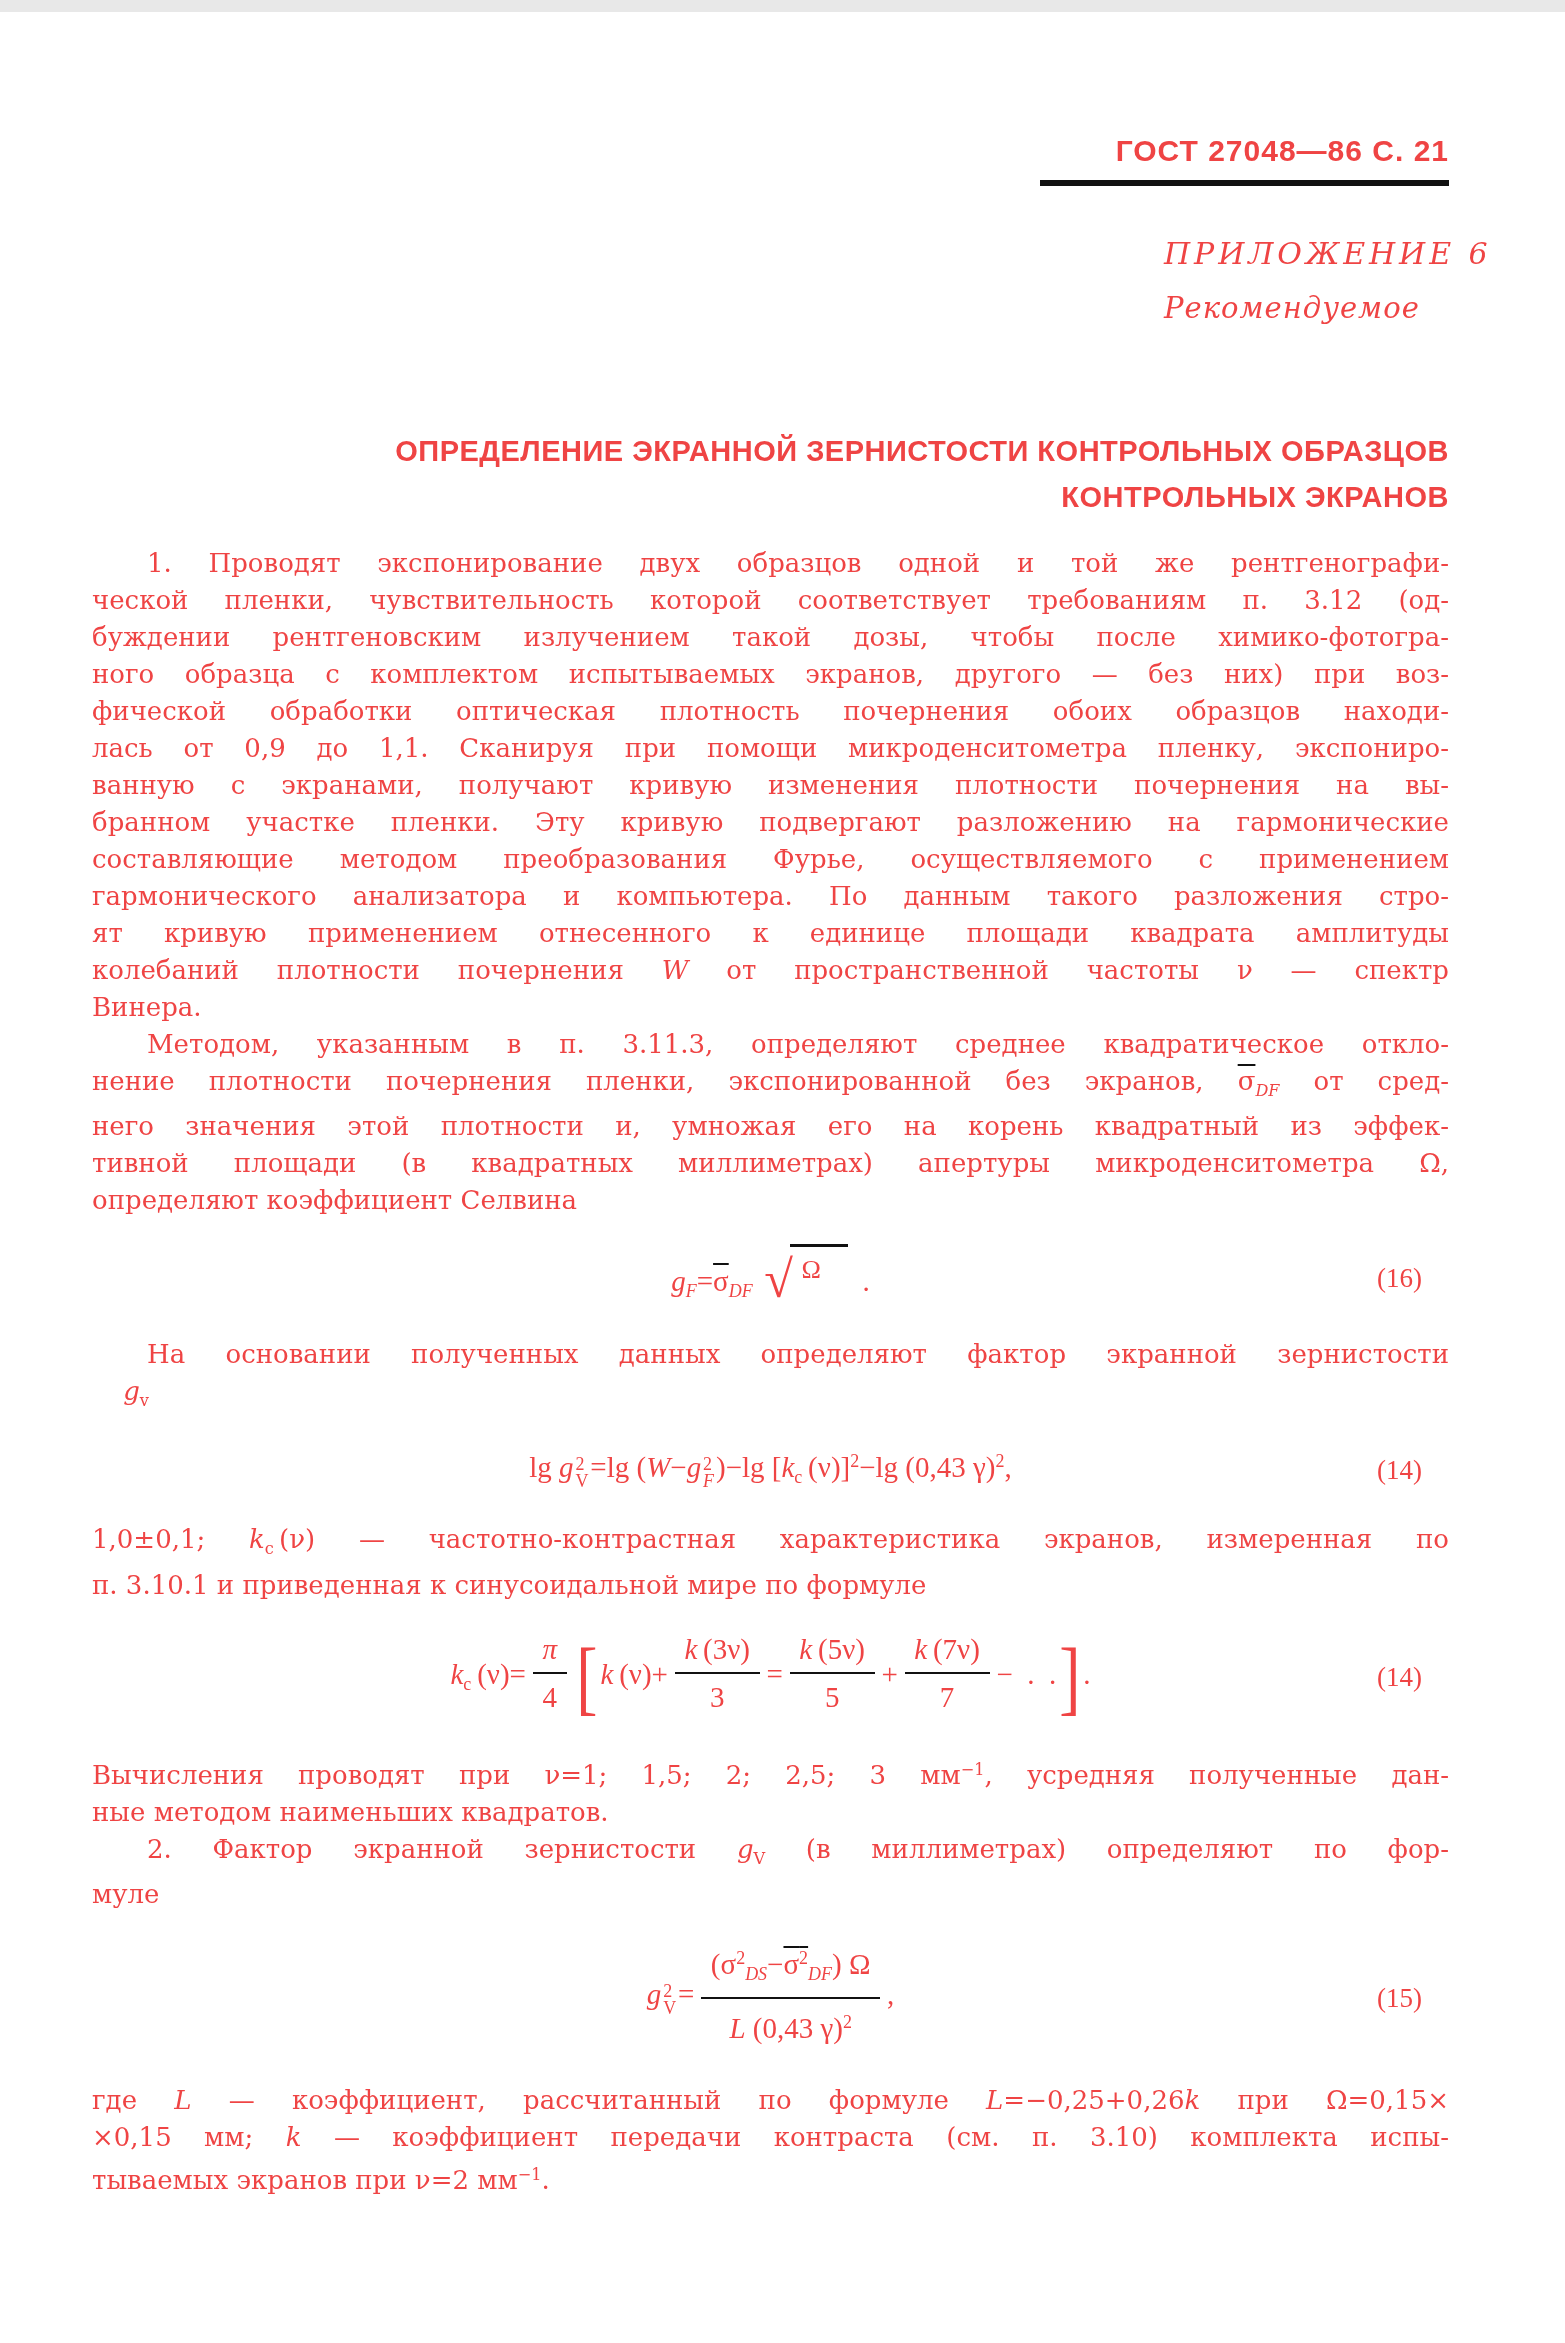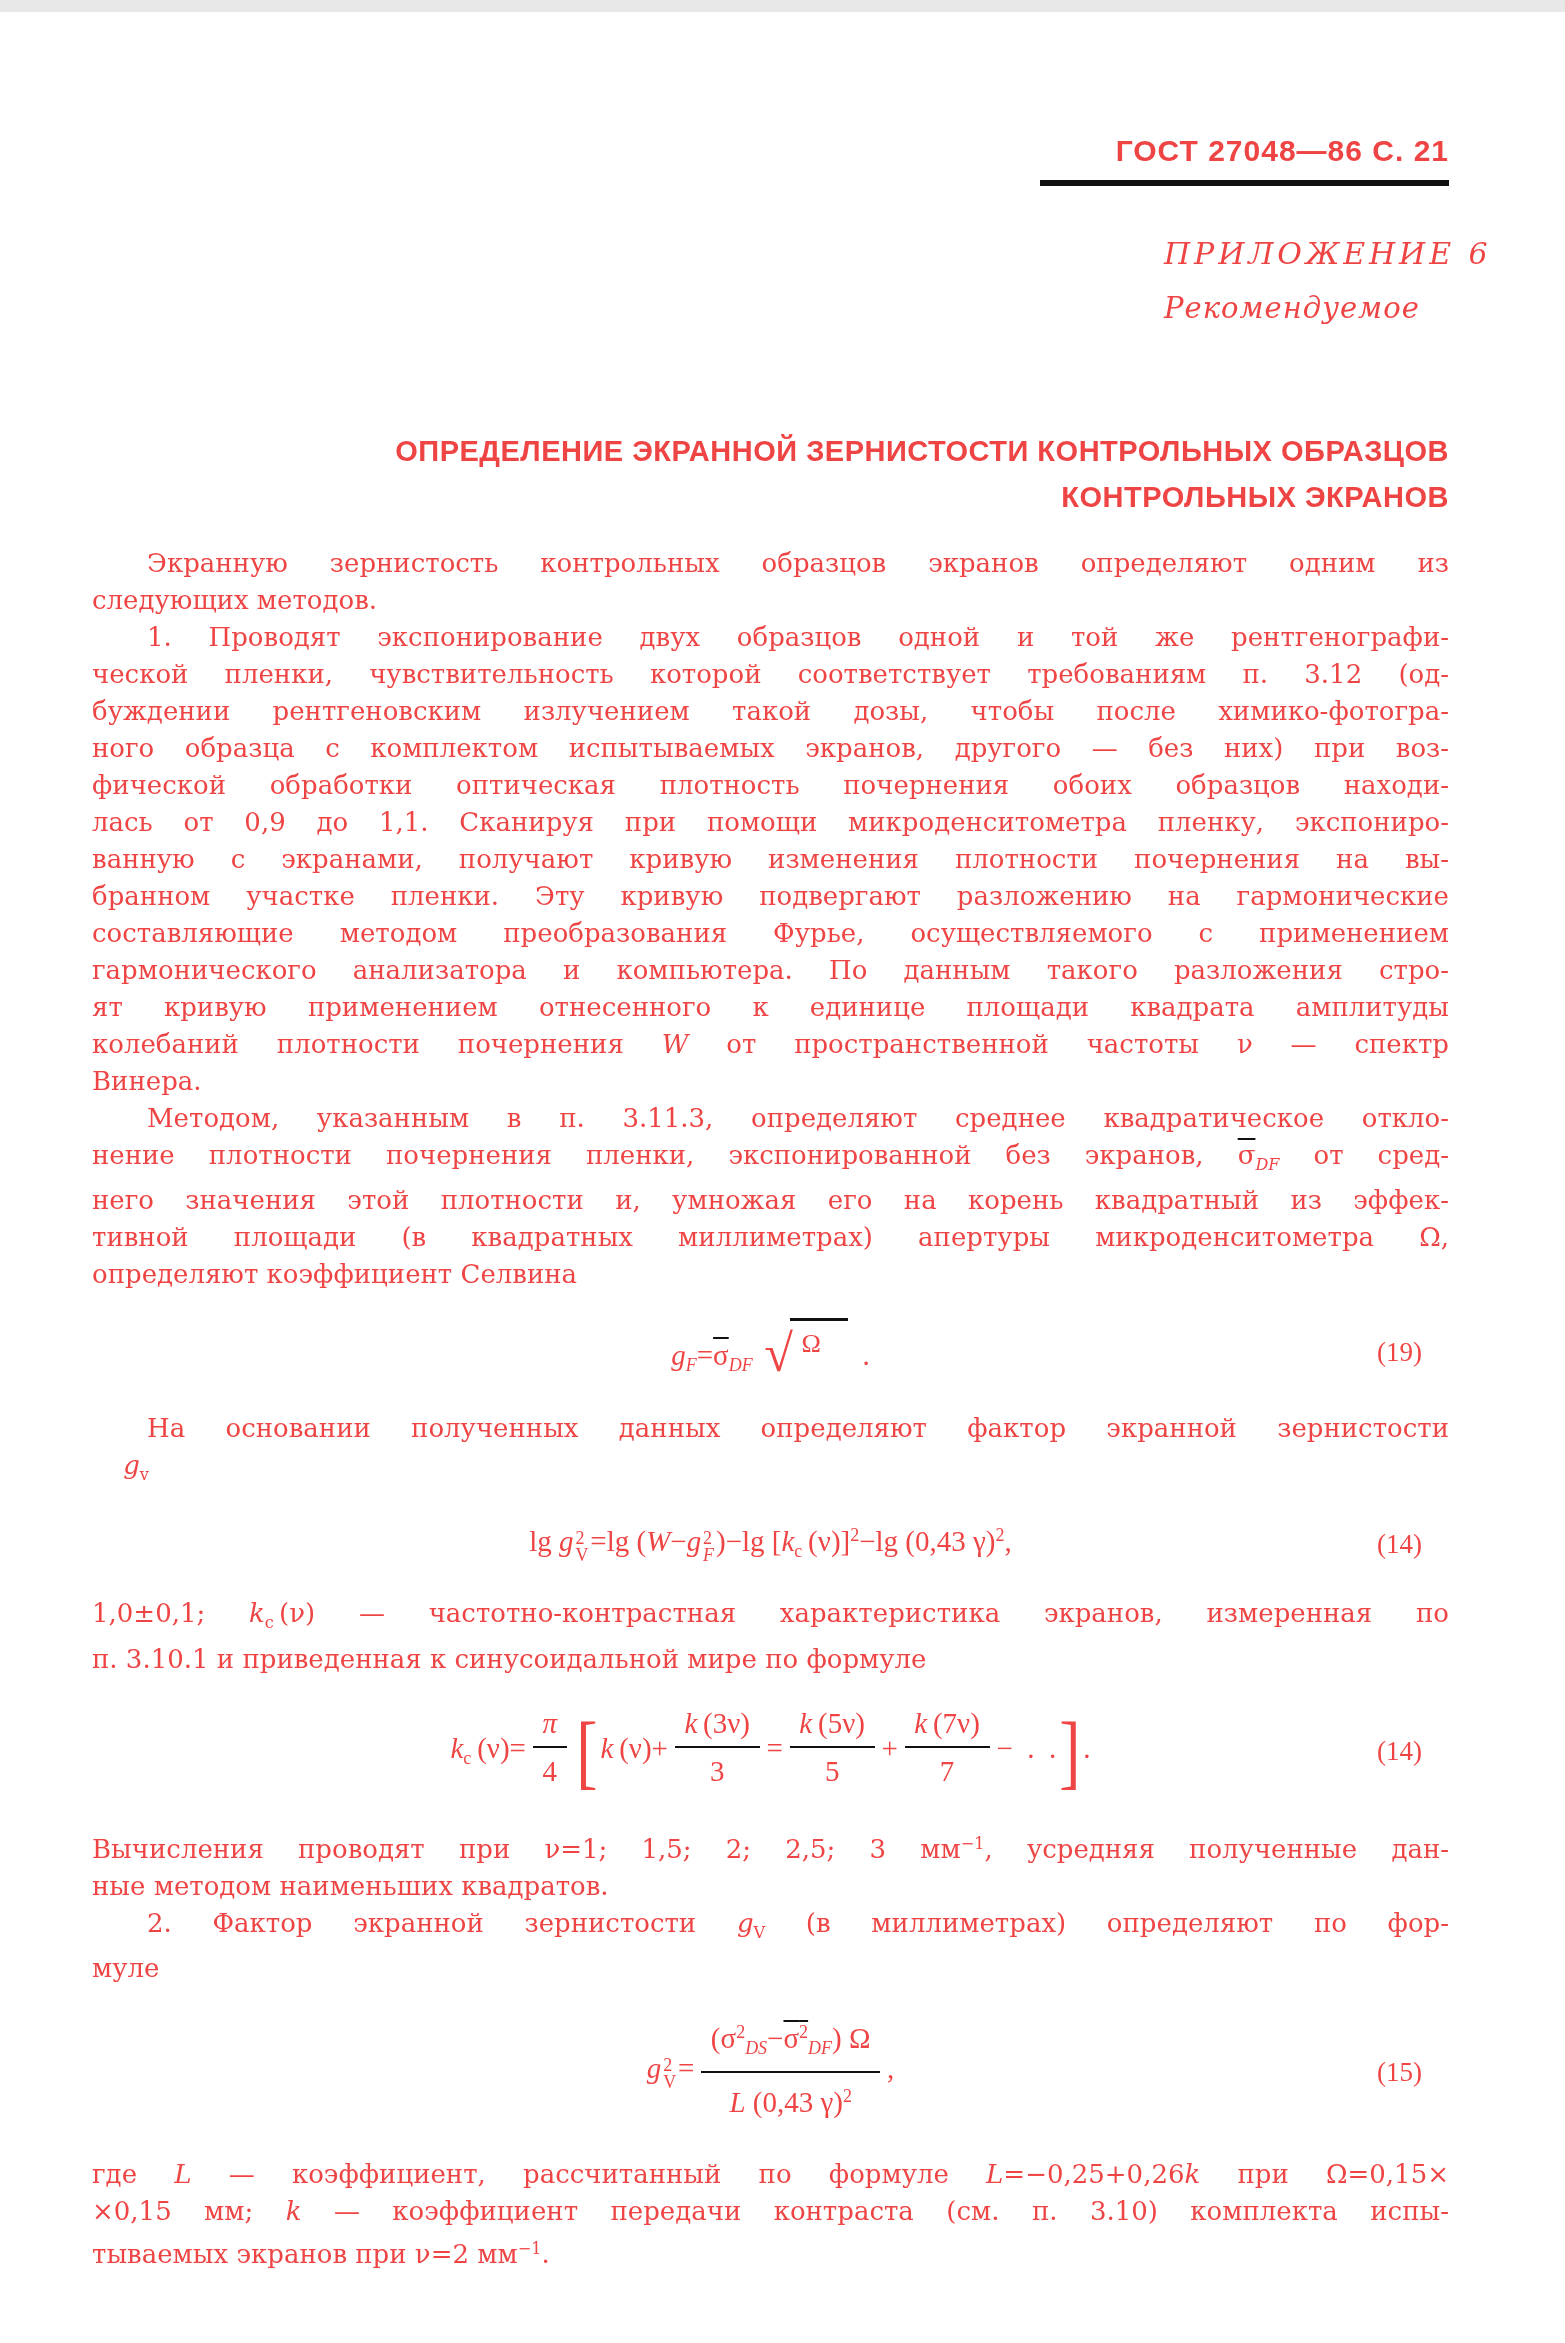--- a/index.html
+++ b/index.html
@@ -82,24 +82,20 @@
     <div class="subl">Рекомендуемое</div>
   </div>
 
   <div class="title" id="doc-title">
       <div class="title-line">ОПРЕДЕЛЕНИЕ ЭКРАННОЙ ЗЕРНИСТОСТИ КОНТРОЛЬНЫХ ОБРАЗЦОВ</div>
       <div class="title-line">КОНТРОЛЬНЫХ ЭКРАНОВ</div>
     </div>
 
   <div class="docbody" id="doc-body">
       <div class="para">
-        <div class="line indent"><span>Экранную зернистость контрольных образцов экранов определяют одним из</span></div>
-        <div class="line last"><span>следующих методов.</span></div>
-      </div>
-      <div class="para">
         <div class="line indent"><span>1. Проводят экспонирование двух образцов одной и той же рентгенографи-</span></div>
         <div class="line"><span>ческой пленки, чувствительность которой соответствует требованиям п. 3.12 (од-</span></div>
         <div class="line"><span>буждении рентгеновским излучением такой дозы, чтобы после химико-фотогра-</span></div>
         <div class="line"><span>ного образца с комплектом испытываемых экранов, другого — без них) при воз-</span></div>
         <div class="line"><span>фической обработки оптическая плотность почернения обоих образцов находи-</span></div>
         <div class="line"><span>лась от 0,9 до 1,1. Сканируя при помощи микроденситометра пленку, экспониро-</span></div>
         <div class="line"><span>ванную с экранами, получают кривую изменения плотности почернения на вы-</span></div>
         <div class="line"><span>бранном участке пленки. Эту кривую подвергают разложению на гармонические</span></div>
         <div class="line"><span>составляющие методом преобразования Фурье, осуществляемого с применением</span></div>
         <div class="line"><span>гармонического анализатора и компьютера. По данным такого разложения стро-</span></div>
@@ -109,21 +105,21 @@
       </div>
       <div class="para">
         <div class="line indent"><span>Методом, указанным в п. 3.11.3, определяют среднее квадратическое откло-</span></div>
         <div class="line"><span>нение плотности почернения пленки, экспонированной без экранов, </span><span class="ol">σ</span><span class="isub">DF</span><span> от сред-</span></div>
         <div class="line"><span>него значения этой плотности и, умножая его на корень квадратный из эффек-</span></div>
         <div class="line"><span>тивной площади (в квадратных миллиметрах) апертуры микроденситометра  Ω,</span></div>
         <div class="line last"><span>определяют коэффициент Селвина</span></div>
       </div>
       <div class="formula">
         <span class="fx"><span class="i">g</span><span class="isub">F</span><span>=</span><span class="ol"><span>σ</span></span><span class="isub">DF</span><span class="rad">√</span><span class="radicand"><span>Ω</span></span><span> .</span></span>
-        <span class="eqnum">(19)</span>
+        <span class="eqnum">(16)</span>
       </div>
       <div class="para">
         <div class="line indent"><span>На основании полученных данных определяют фактор экранной зернистости</span></div>
         <div class="line last"><span>  </span><span class="i">g</span><span class="sub">v</span></div>
       </div>
       <div class="formula">
         <span class="fx"><span>lg </span><span class="i">g</span><span class="ss"><span class="sst">2</span><span class="ssb">V</span></span><span>=lg (</span><span class="i">W</span><span>−</span><span class="i">g</span><span class="ss"><span class="sst">2</span><span class="ssb bi">F</span></span><span>)−lg [</span><span class="i">k</span><span class="sub">c</span><span> (ν)]</span><span class="sup">2</span><span>−lg (0,43 γ)</span><span class="sup">2</span><span>,</span></span>
         <span class="eqnum">(14)</span>
       </div>
       <div class="para">

